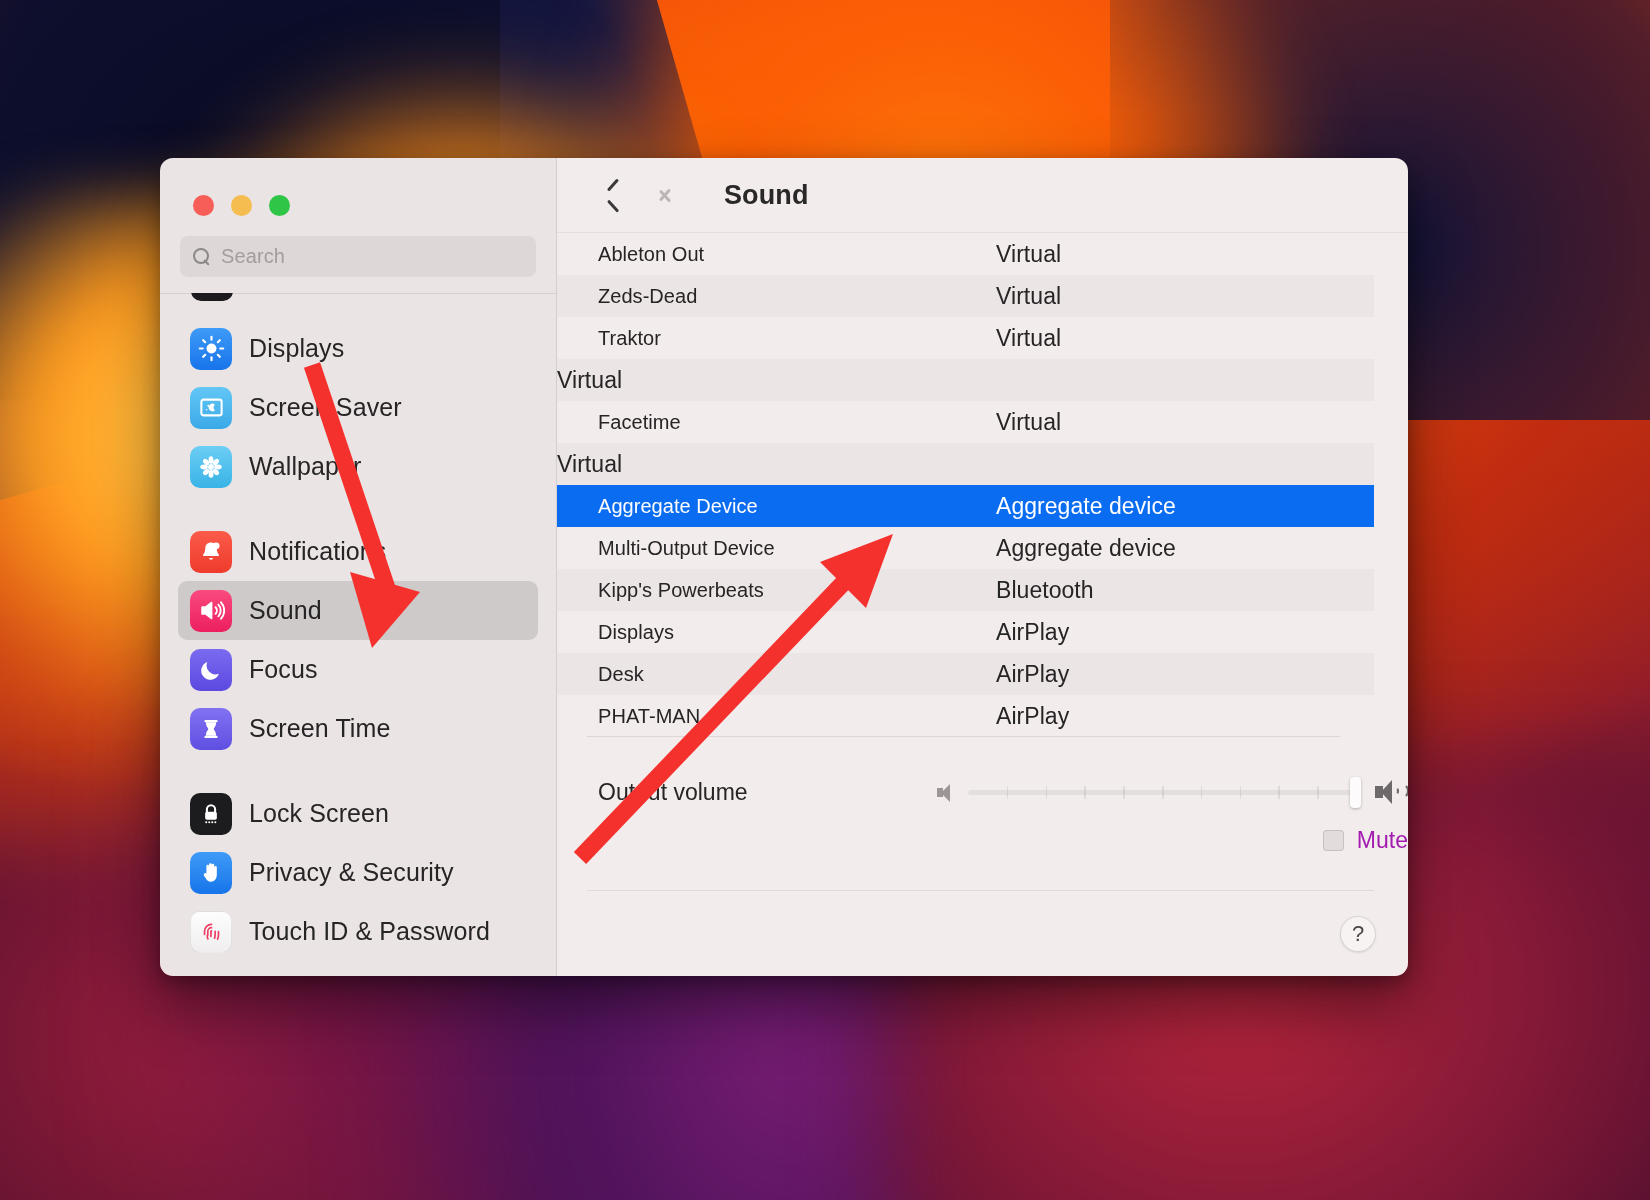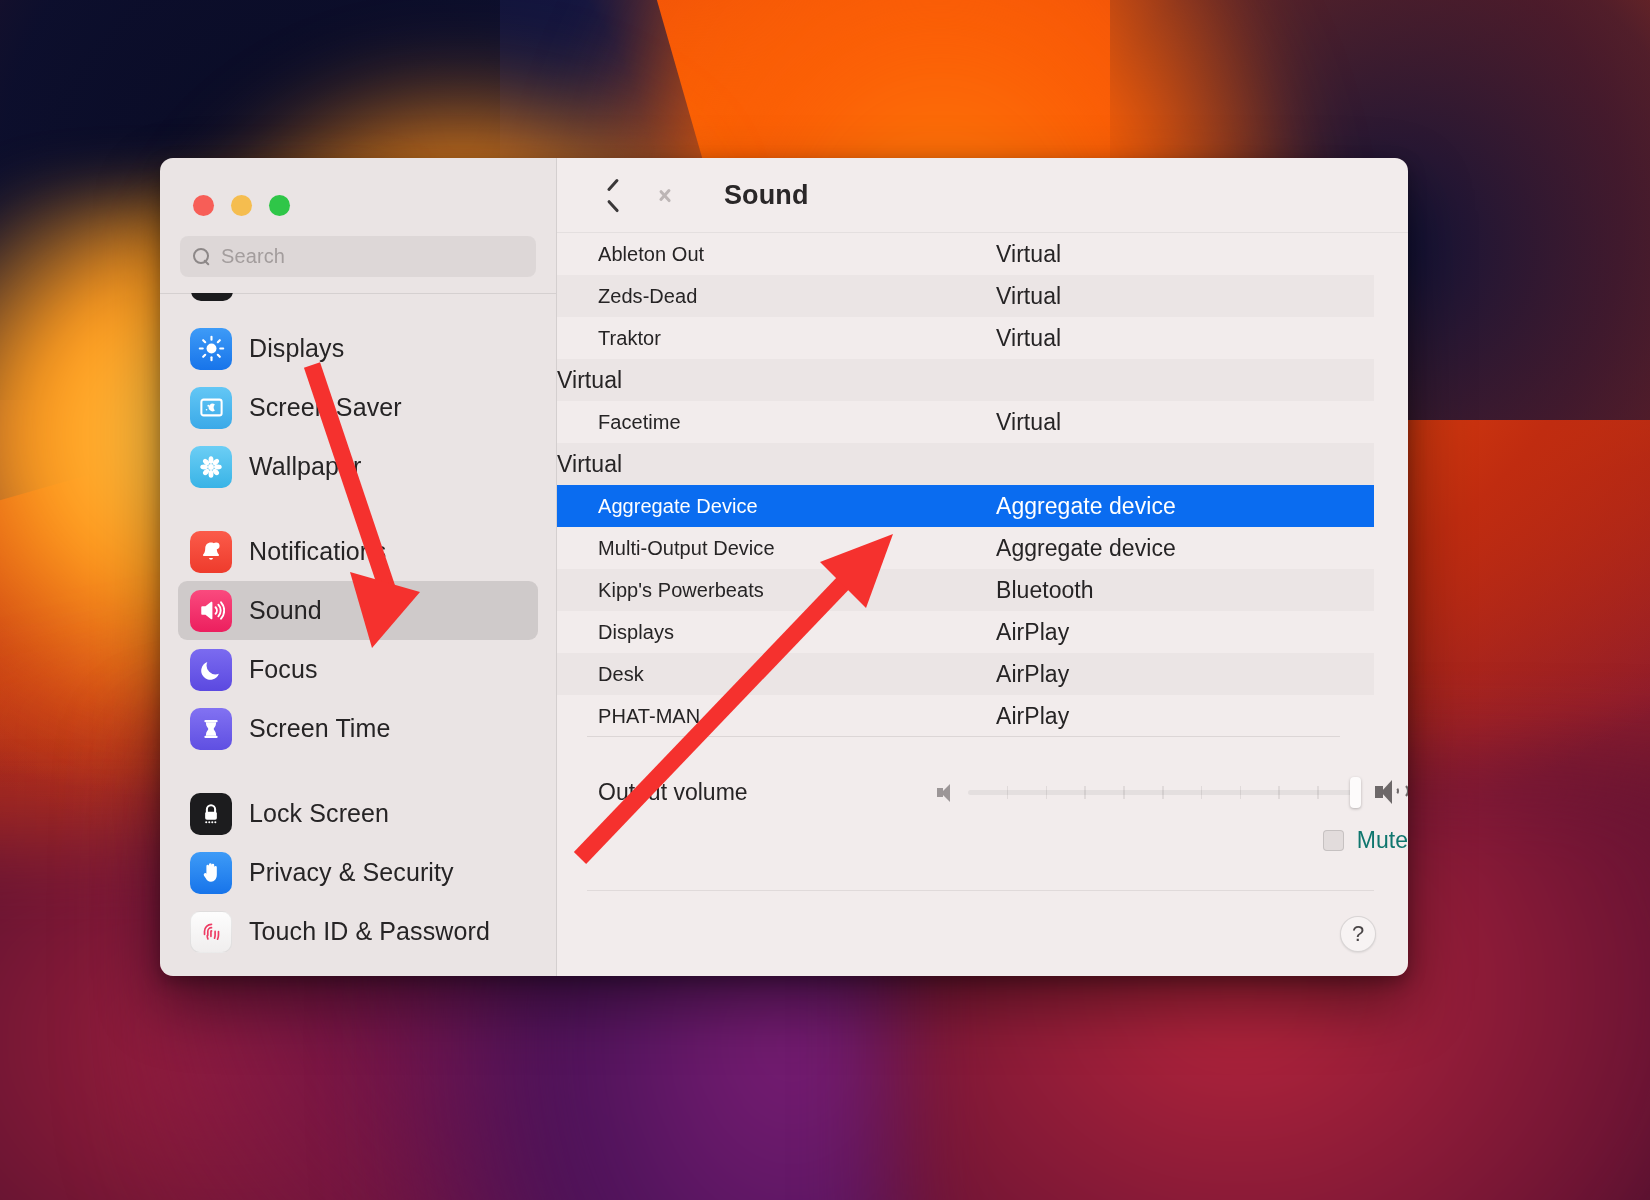--- a/index.html
+++ b/index.html
@@ -294,21 +294,21 @@
 
   #muterow {
     display:flex; align-items:center; justify-content:flex-end;
     padding-right:0; margin-top:4px;
   }
   #mutebox {
     width:21px; height:21px; border-radius:4px;
     background:#e2dcdc; border:1px solid rgba(0,0,0,0.12);
     margin-right:13px;
   }
-  #mutelabel { font-size:23px; color:#0f766e; }
+  #mutelabel { font-size:23px; color:#a21caf; }
 
   #vol-underline {
     position:absolute; left:30px; right:34px; bottom:0; height:1px;
     background:rgba(0,0,0,0.075);
   }
 
   #helpbtn {
     position:absolute; right:32px; bottom:24px;
     width:36px; height:36px; border-radius:50%;
     background:#f7f3f3;

